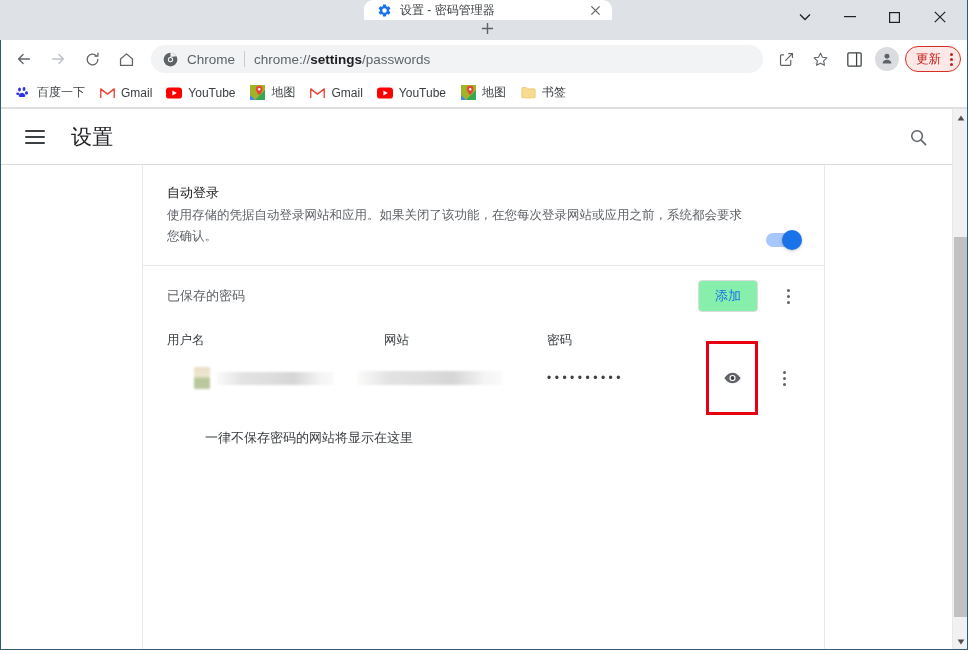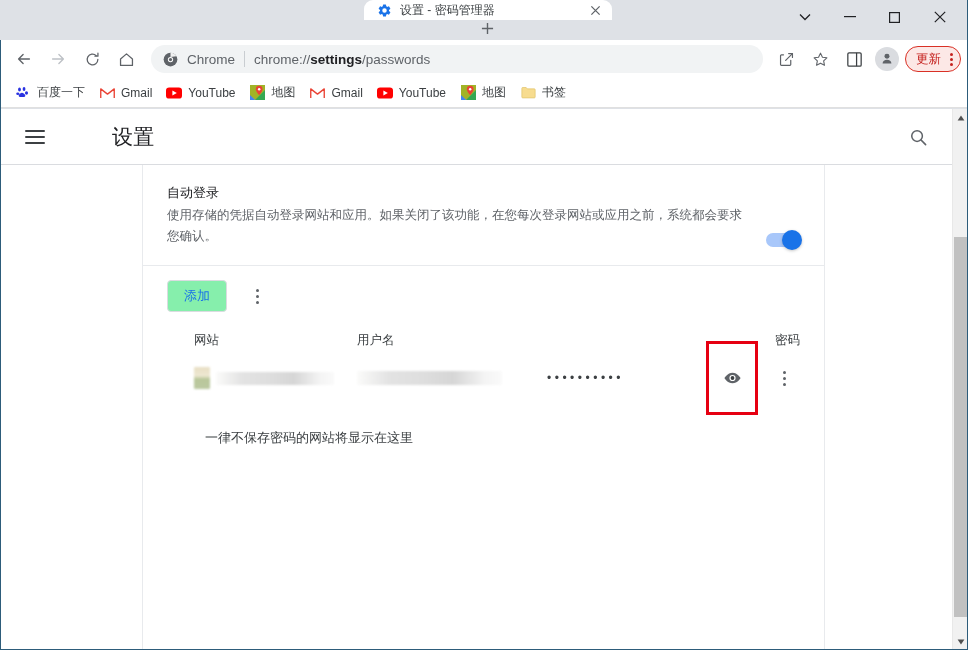--- a/index.html
+++ b/index.html
@@ -174,21 +174,20 @@
     width: 951px; height: 540px;
     background: #ffffff;
     overflow: hidden;
   }
   .settings-header {
     position: absolute; left: 0; top: 0;
     width: 951px; height: 56px;
     background: #ffffff;
     display: flex; align-items: center;
     border-bottom: 1px solid #dadce0;
-    gap: 41px;
   }
   .hamburger {
     width: 24px; height: 24px;
     margin-left: 24px;
     display: flex; flex-direction: column; justify-content: center; gap: 4px;
   }
   .hamburger span {
     display: block; height: 2px; width: 20px; background: #3c4043; border-radius: 1px;
   }
   .settings-title {
@@ -281,21 +280,21 @@
   .kebab i { width: 3px; height: 3px; border-radius: 50%; background: #5f6368; display: block; }
 
   .tbl-head {
     display: flex; align-items: center;
     padding: 6px 0 6px 0;
     margin: 0 24px;
   }
   .tbl-head .c { font-size: 12.5px; color: #3c4043; }
   .c-site { width: 190px; padding-left: 27px; }
   .c-user { width: 190px; }
-  .c-pass { flex: 1 1 auto; text-align: right; }
+  .c-pass { flex: 1 1 auto; }
 
   .pw-row {
     display: flex; align-items: center;
     margin: 0 24px;
     height: 46px;
     position: relative;
   }
   .redact {
     display: inline-block;
     background: linear-gradient(90deg,#fbfbfa 0%,#e3e3e3 22%,#dedede 45%,#d6d6d6 66%,#f4f4f4 88%,#fafafa 100%);
@@ -616,31 +615,32 @@
             <div class="ttl">自动登录</div>
             <div class="sub">使用存储的凭据自动登录网站和应用。如果关闭了该功能，在您每次登录网站或应用之前，系统都会要求您确认。</div>
           </div>
           <div class="toggle">
             <span class="knob"></span>
           </div>
         </div>
 
 
         <div class="saved-head">
+          <div class="lbl">已保存的密码</div>
           <button class="add-btn">添加</button>
           <div class="kebab">
               <i></i>
               <i></i>
               <i></i>
             </div>
         </div>
 
         <div class="tbl-head">
+          <div class="c c-user">用户名</div>
           <div class="c c-site">网站</div>
-          <div class="c c-user">用户名</div>
           <div class="c c-pass">密码</div>
         </div>
 
         <div class="pw-row">
           <div class="cell-site">
             <span class="favicon-blur"></span>
             <span class="redact" style="width:118px;height:13px;"></span>
           </div>
           <div class="cell-user">
             <span class="redact" style="width:145px;height:14px;"></span>

